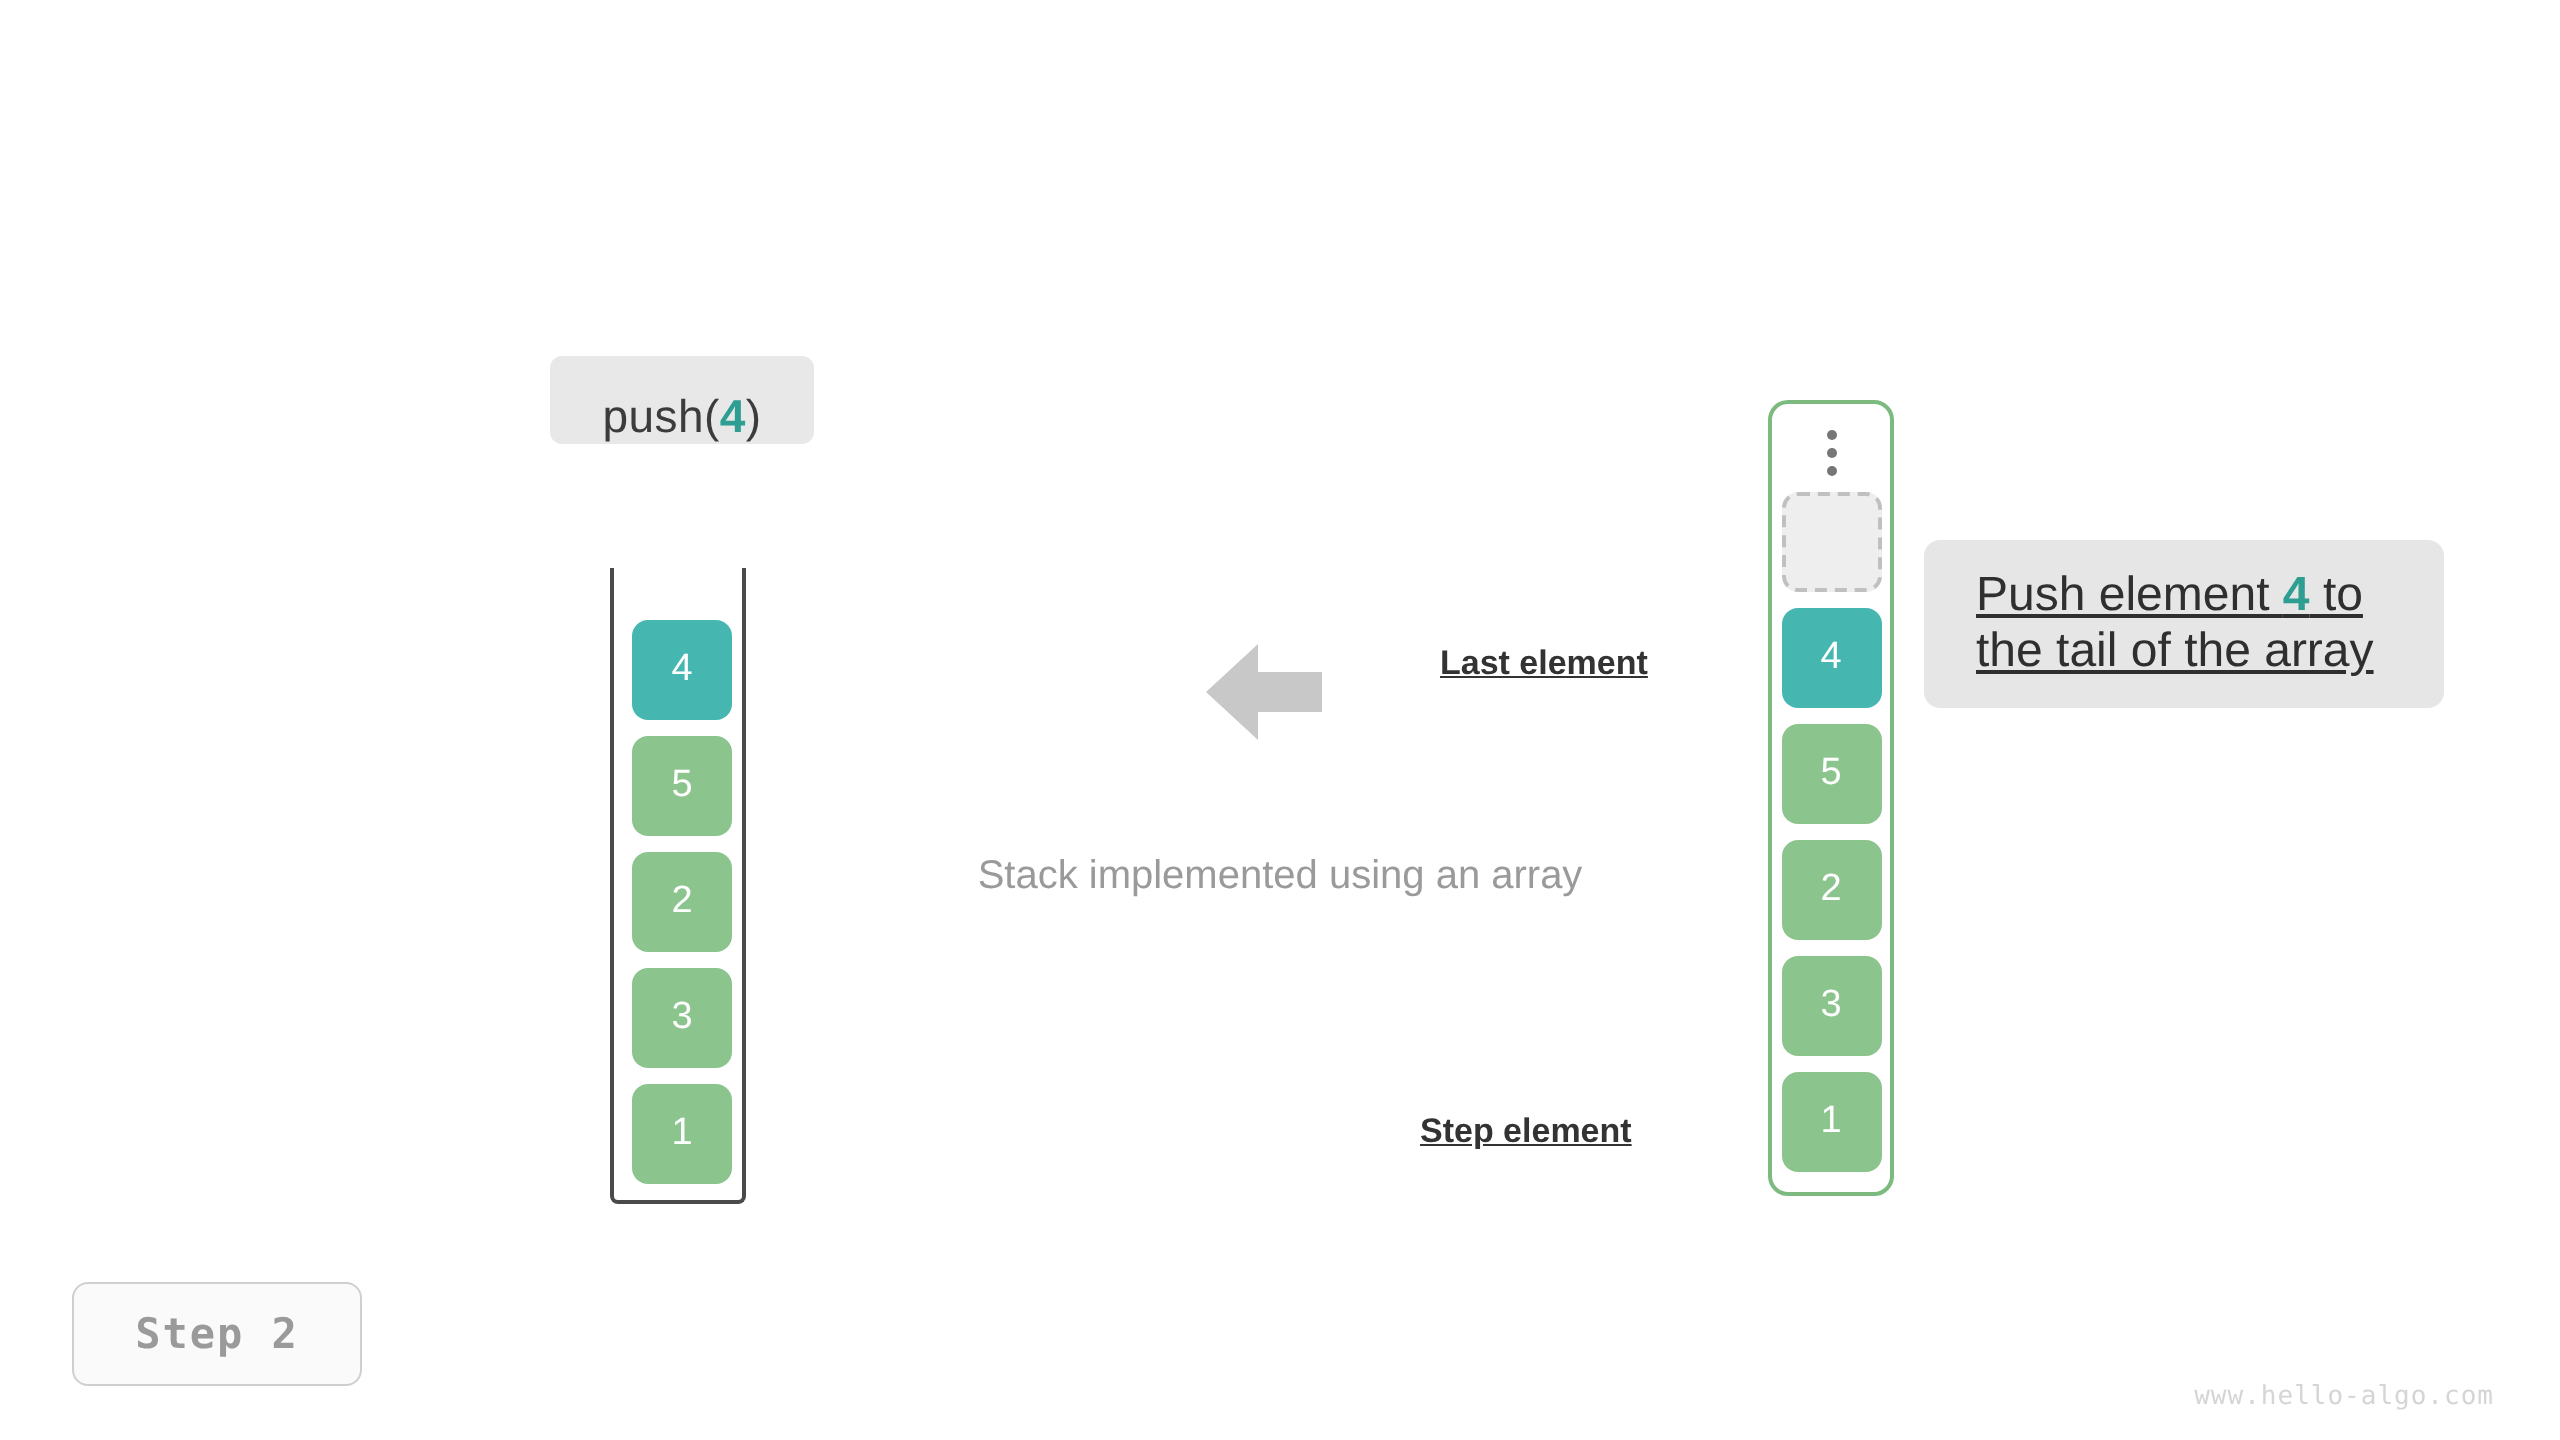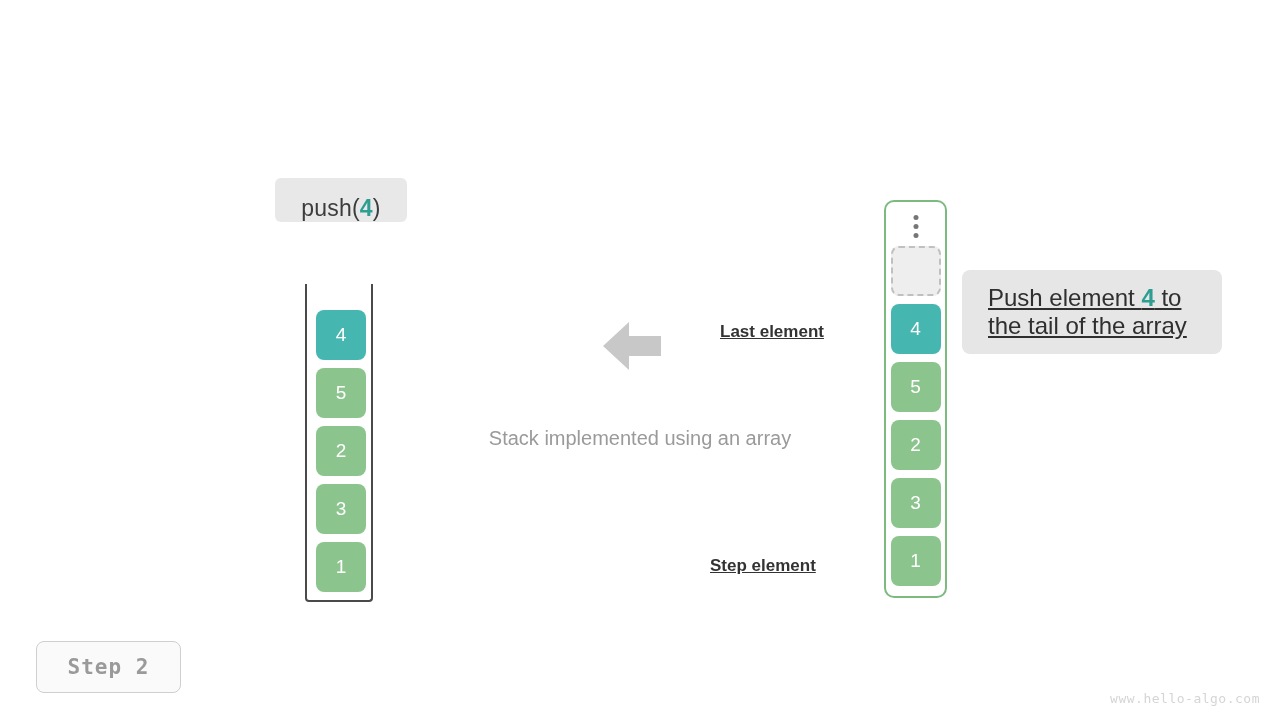--- a/index.html
+++ b/index.html
@@ -188,21 +188,21 @@
     font-size: 21px;
     font-weight: bold;
     color: #9a9a9a;
     letter-spacing: 1px;
     box-sizing: border-box;
   }
 
   
   .watermark {
     position: absolute;
-    right: 20px;
+    right: 33px;
     bottom: 14px;
     font-family: "DejaVu Sans Mono", monospace;
     font-size: 13px;
     color: #d5d5d5;
     letter-spacing: 0.5px;
   }
 </style>
 </head>
 <body>
 

